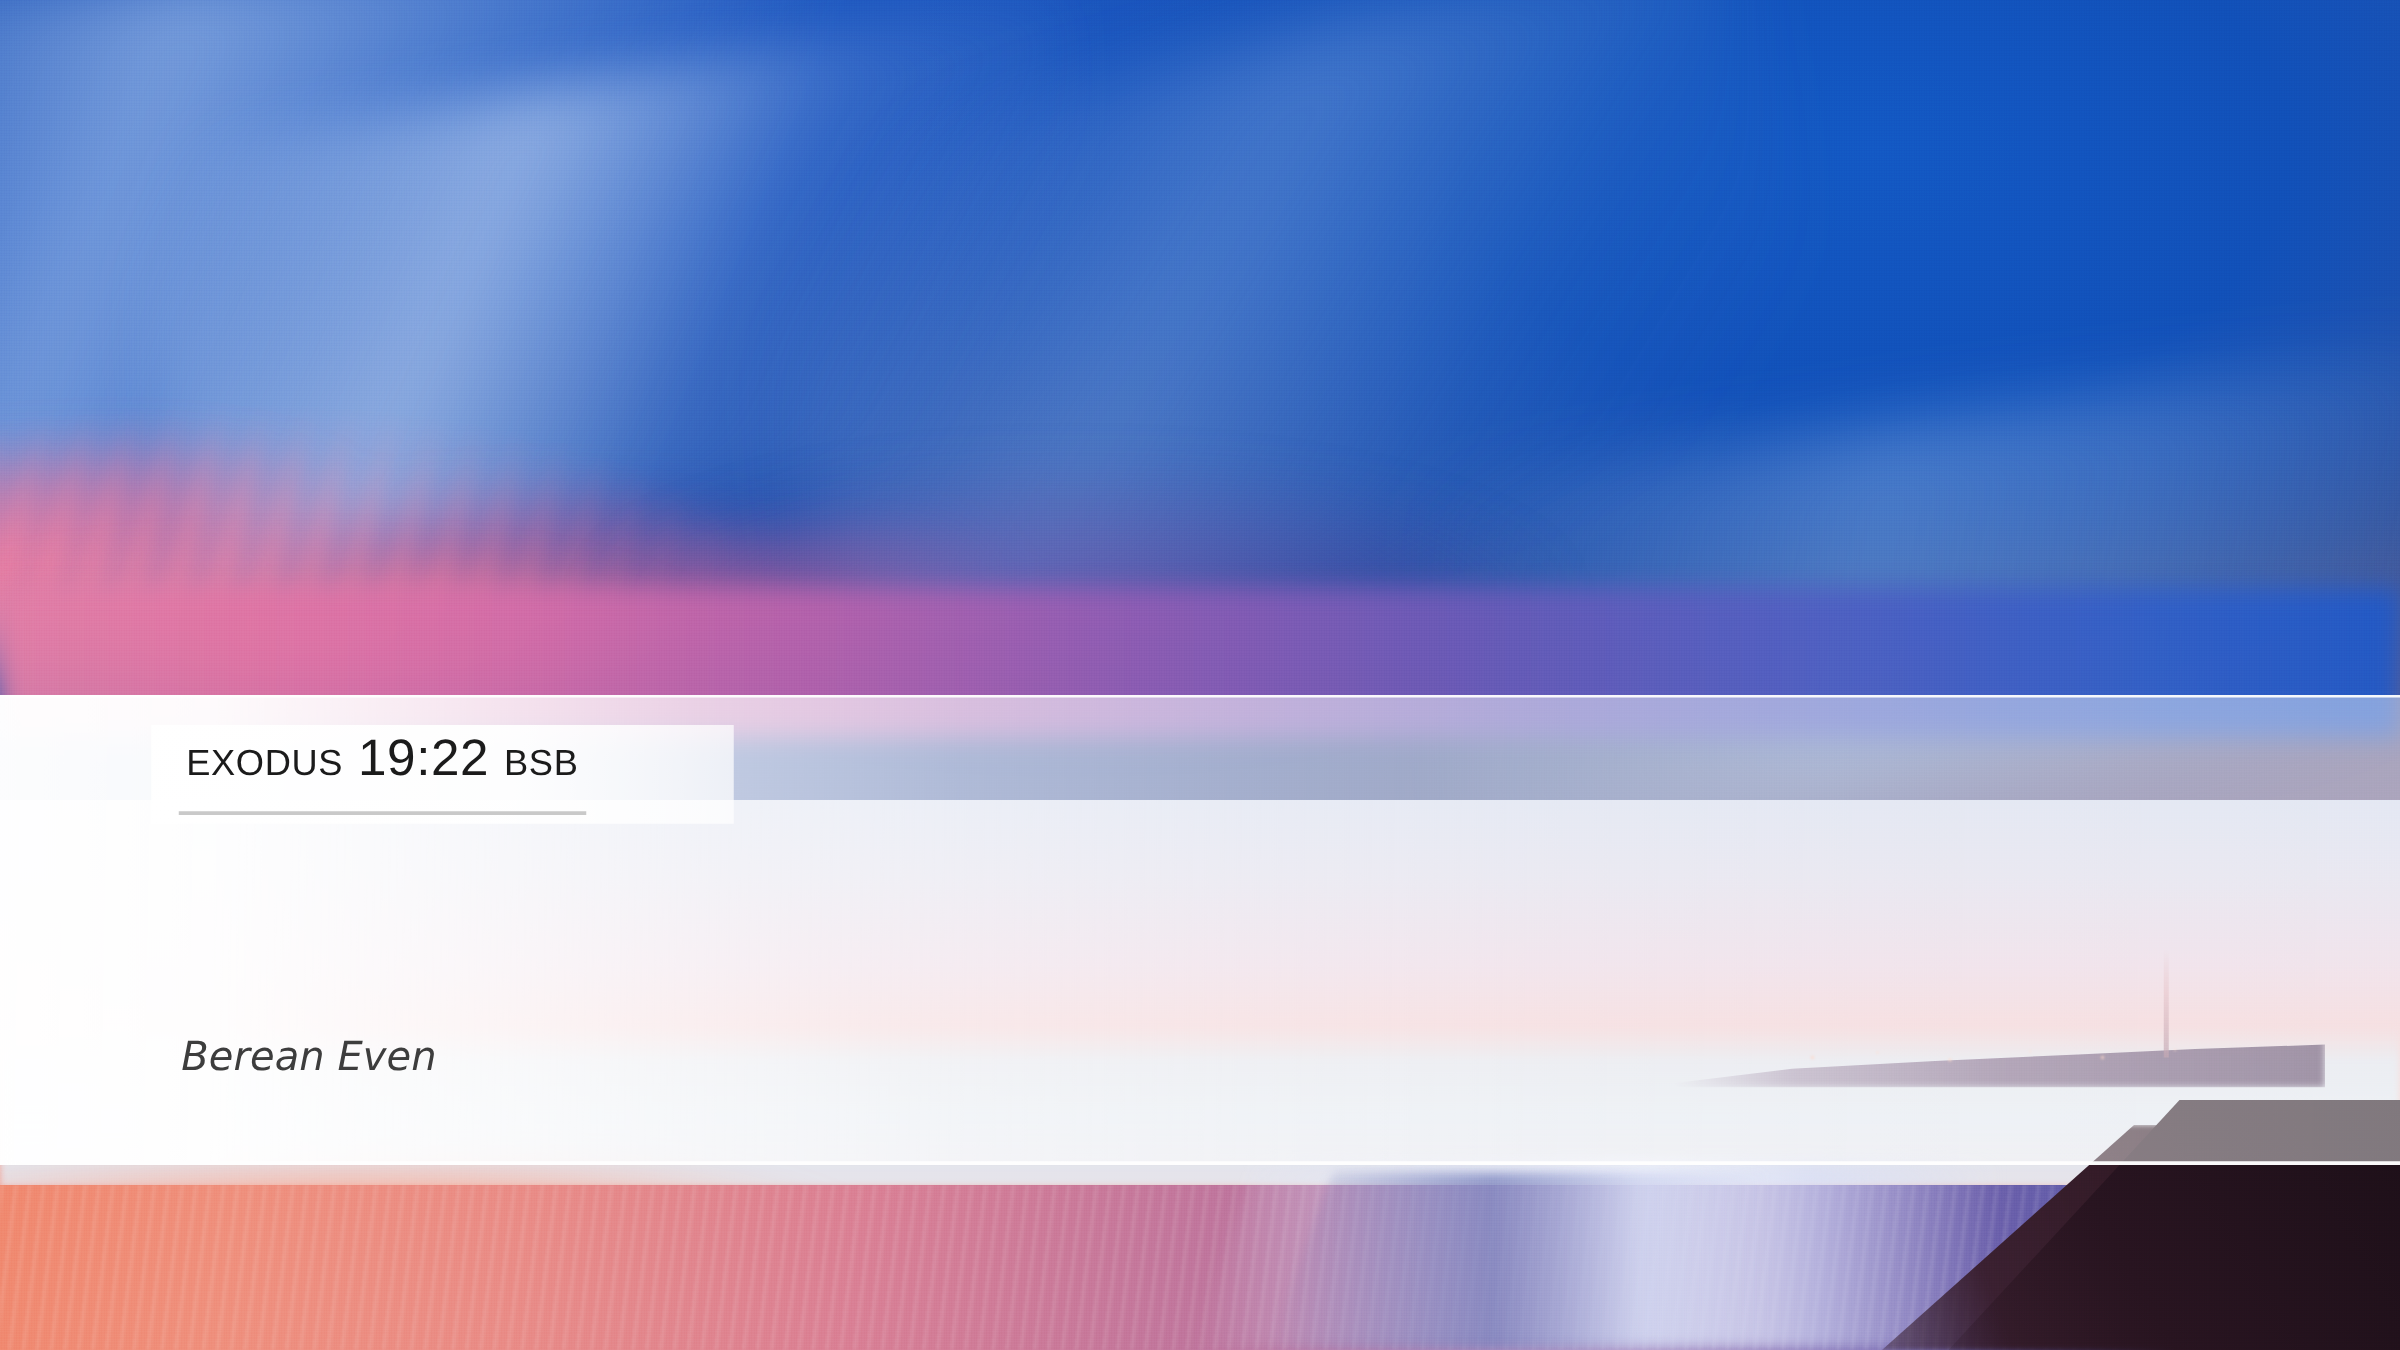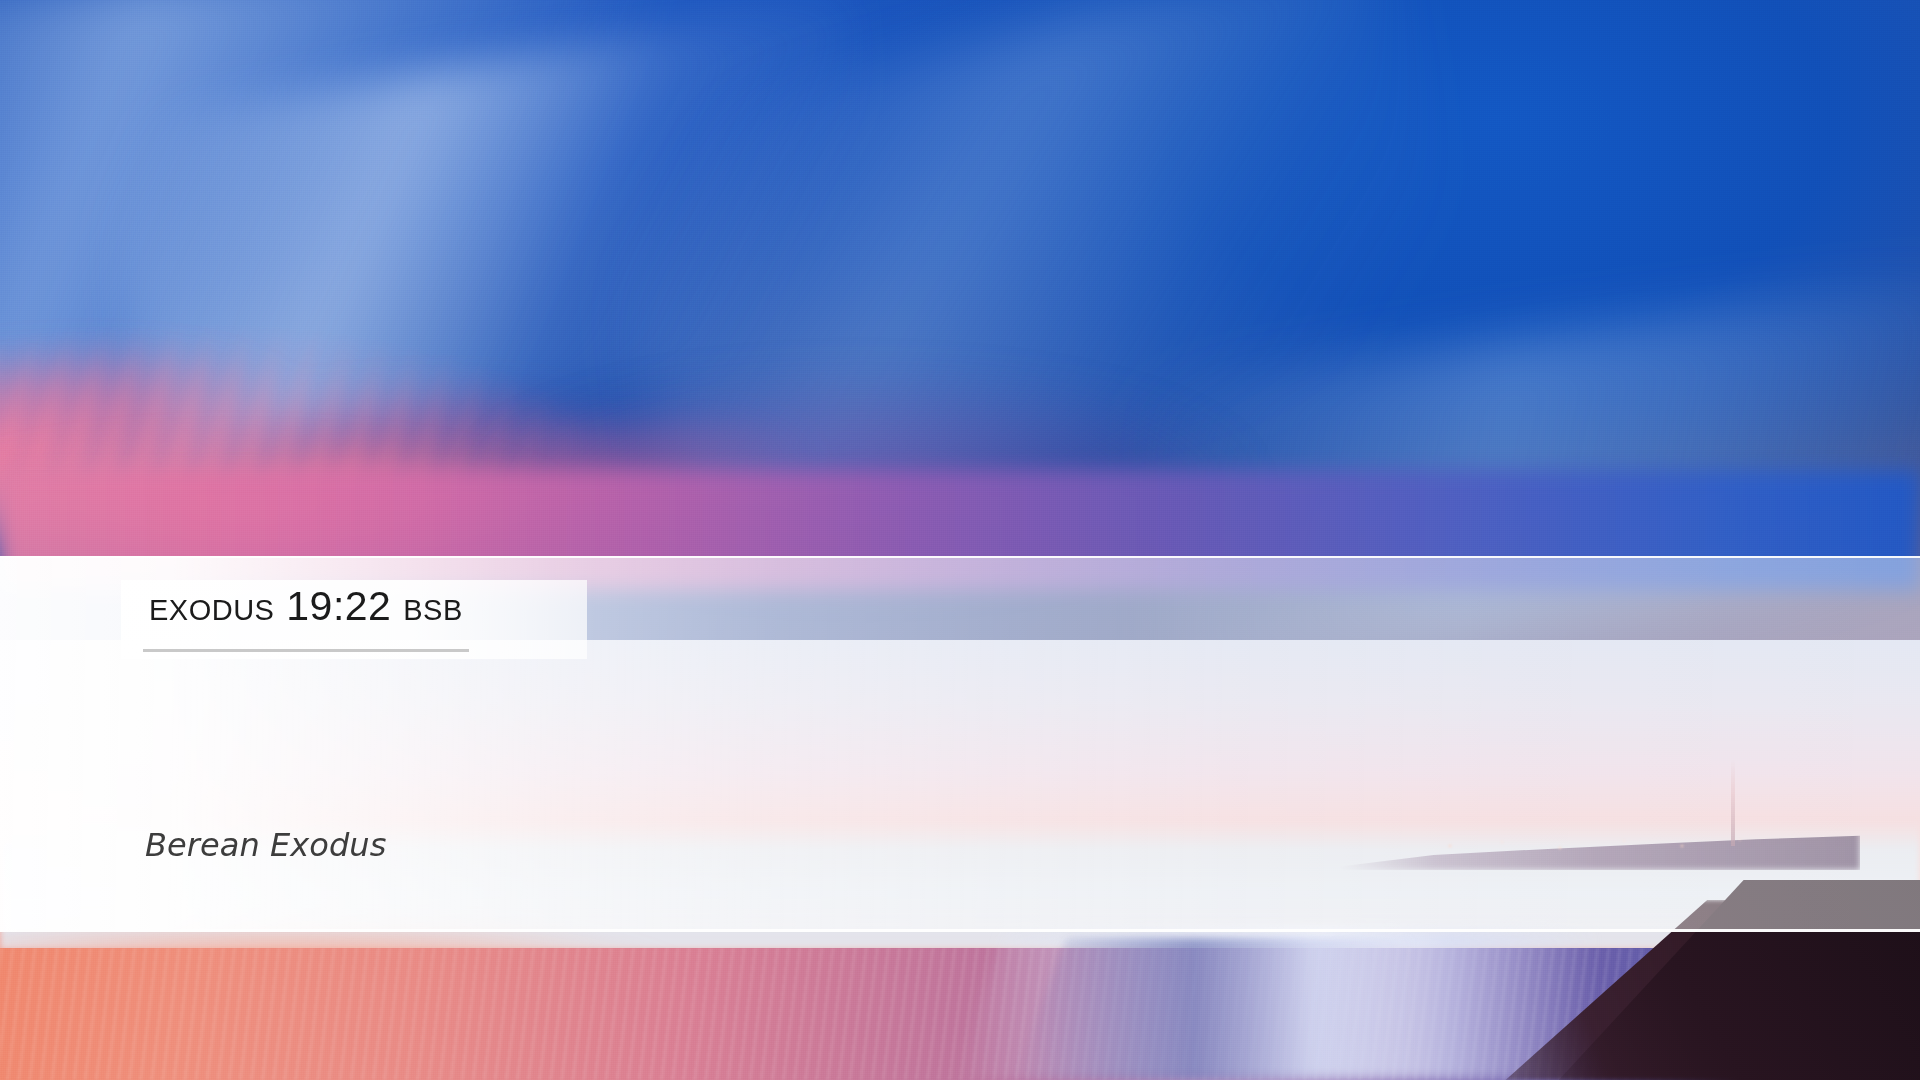--- a/index.html
+++ b/index.html
@@ -285,16 +285,16 @@
 </div>
 
 <div class="verse-band">
   <div class="verse-inner">
 
     <div class="reference-wrap">
       <span class="reference">Exodus 19:22 BSB</span>
     </div>
 
 
-    <div class="attribution">Berean Exodus</div>
+    <div class="attribution">Berean Even</div>
 
   </div>
 </div>
 
 </body></html>

